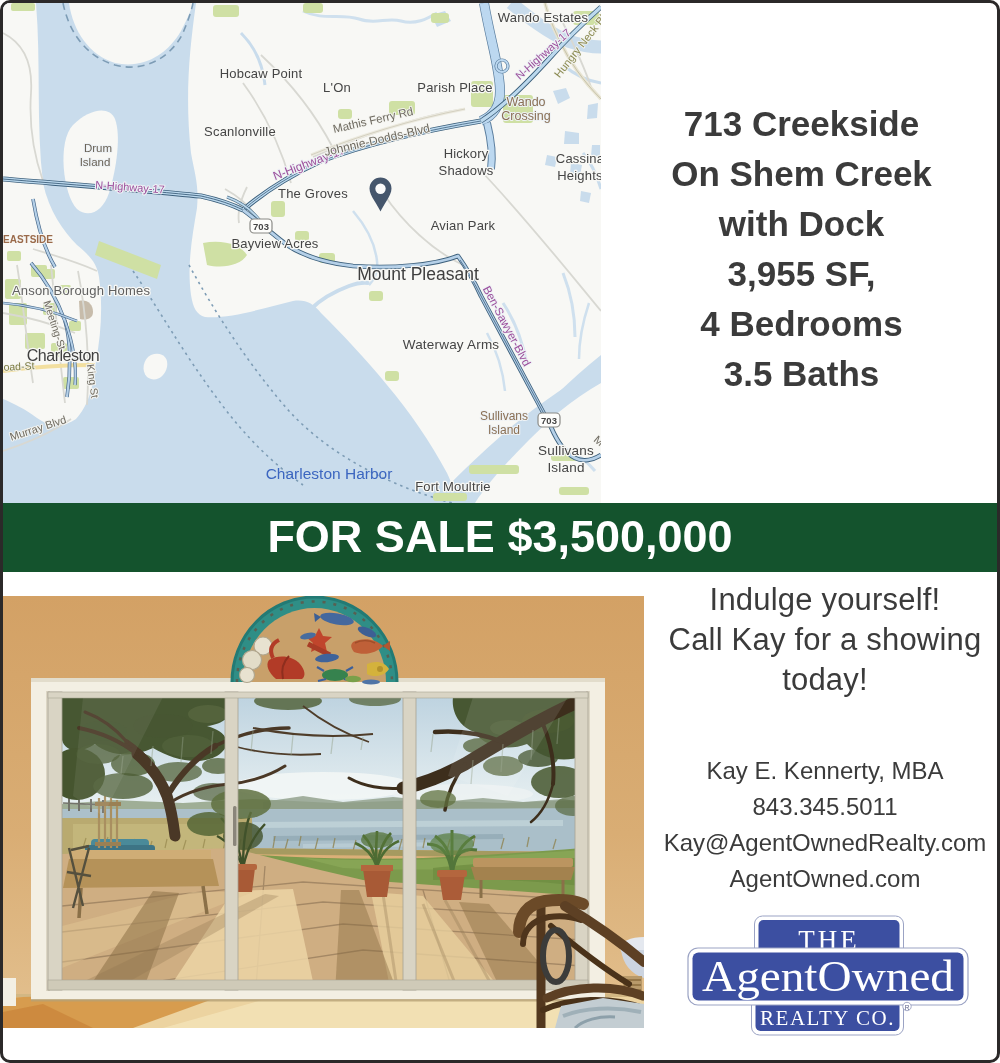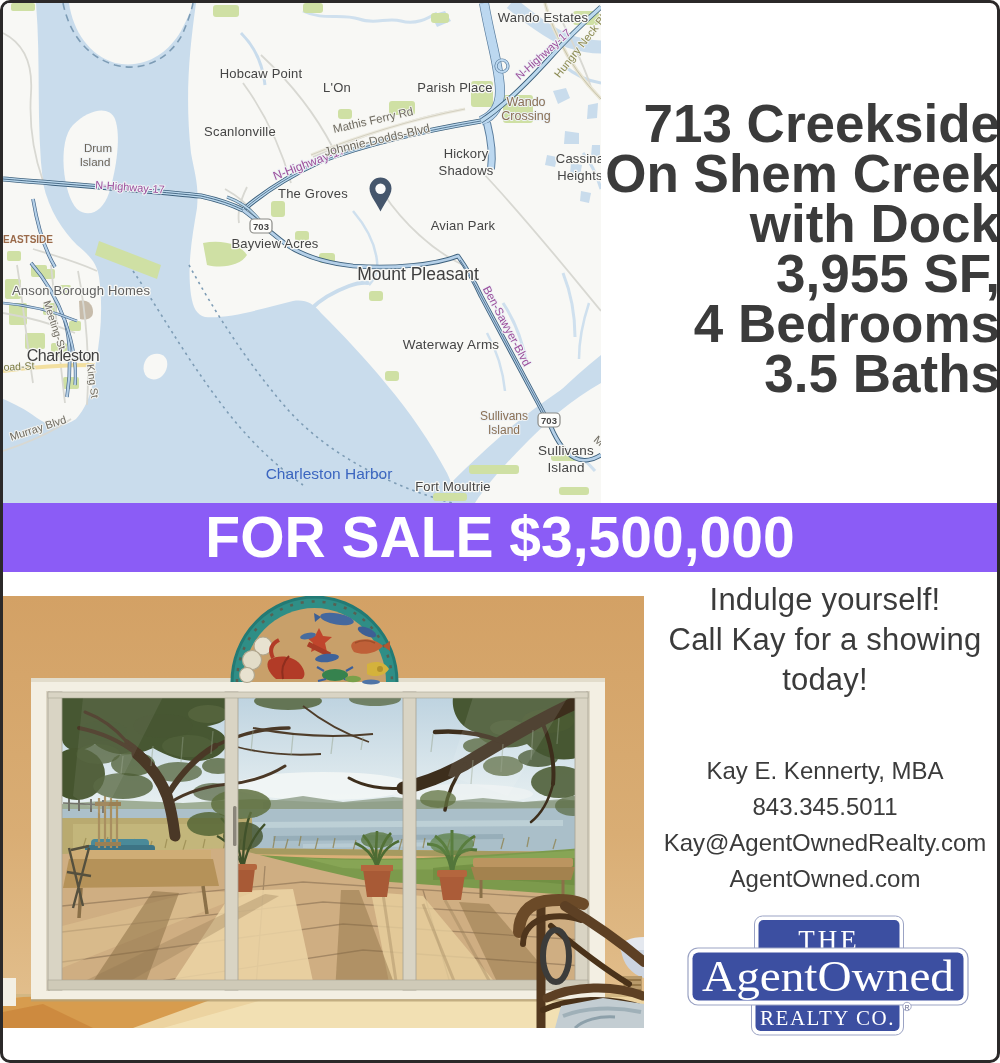--- a/index.html
+++ b/index.html
@@ -1,24 +1,24 @@
 <!DOCTYPE html>
 <html><head>
 <meta charset="utf-8">
 <style>
   html,body{margin:0;padding:0;background:#ffffff;}
   *{box-sizing:border-box;}
   body{font-family:"Liberation Sans", sans-serif;}
   #page{position:absolute;left:0;top:0;width:1000px;height:1063px;background:#ffffff;
         border:3px solid #2b2929;border-radius:10px;overflow:hidden;}
   .abs{position:absolute;}
-  #headline{left:600px;top:96px;width:397px;text-align:right;
-            font-weight:bold;font-size:53px;line-height:50px;color:#3b3b3b;}
-  #banner{left:0px;top:500px;width:994px;height:69px;background:#8b5cf6;
-          color:#ffffff;font-weight:bold;font-size:57px;text-align:center;line-height:68px;}
+  #headline{left:600px;top:96px;width:397px;text-align:center;
+            font-weight:bold;font-size:35px;line-height:50px;color:#3b3b3b;}
+  #banner{left:0px;top:500px;width:994px;height:69px;background:#14532d;
+          color:#ffffff;font-weight:bold;font-size:45px;text-align:center;line-height:68px;}
   #pitch{left:644px;top:577px;width:356px;text-align:center;
          font-size:31px;letter-spacing:0.2px;line-height:40px;color:#3b3b3b;}
   #contact{left:644px;top:750px;width:356px;text-align:center;
            font-size:24px;line-height:36px;color:#3b3b3b;}
 </style>
 </head>
 <body>
 <div id="page">
 
   <svg class="abs" id="map" style="left:0;top:0" width="598" height="500" viewBox="0 0 598 500" font-family="Liberation Sans, sans-serif">

